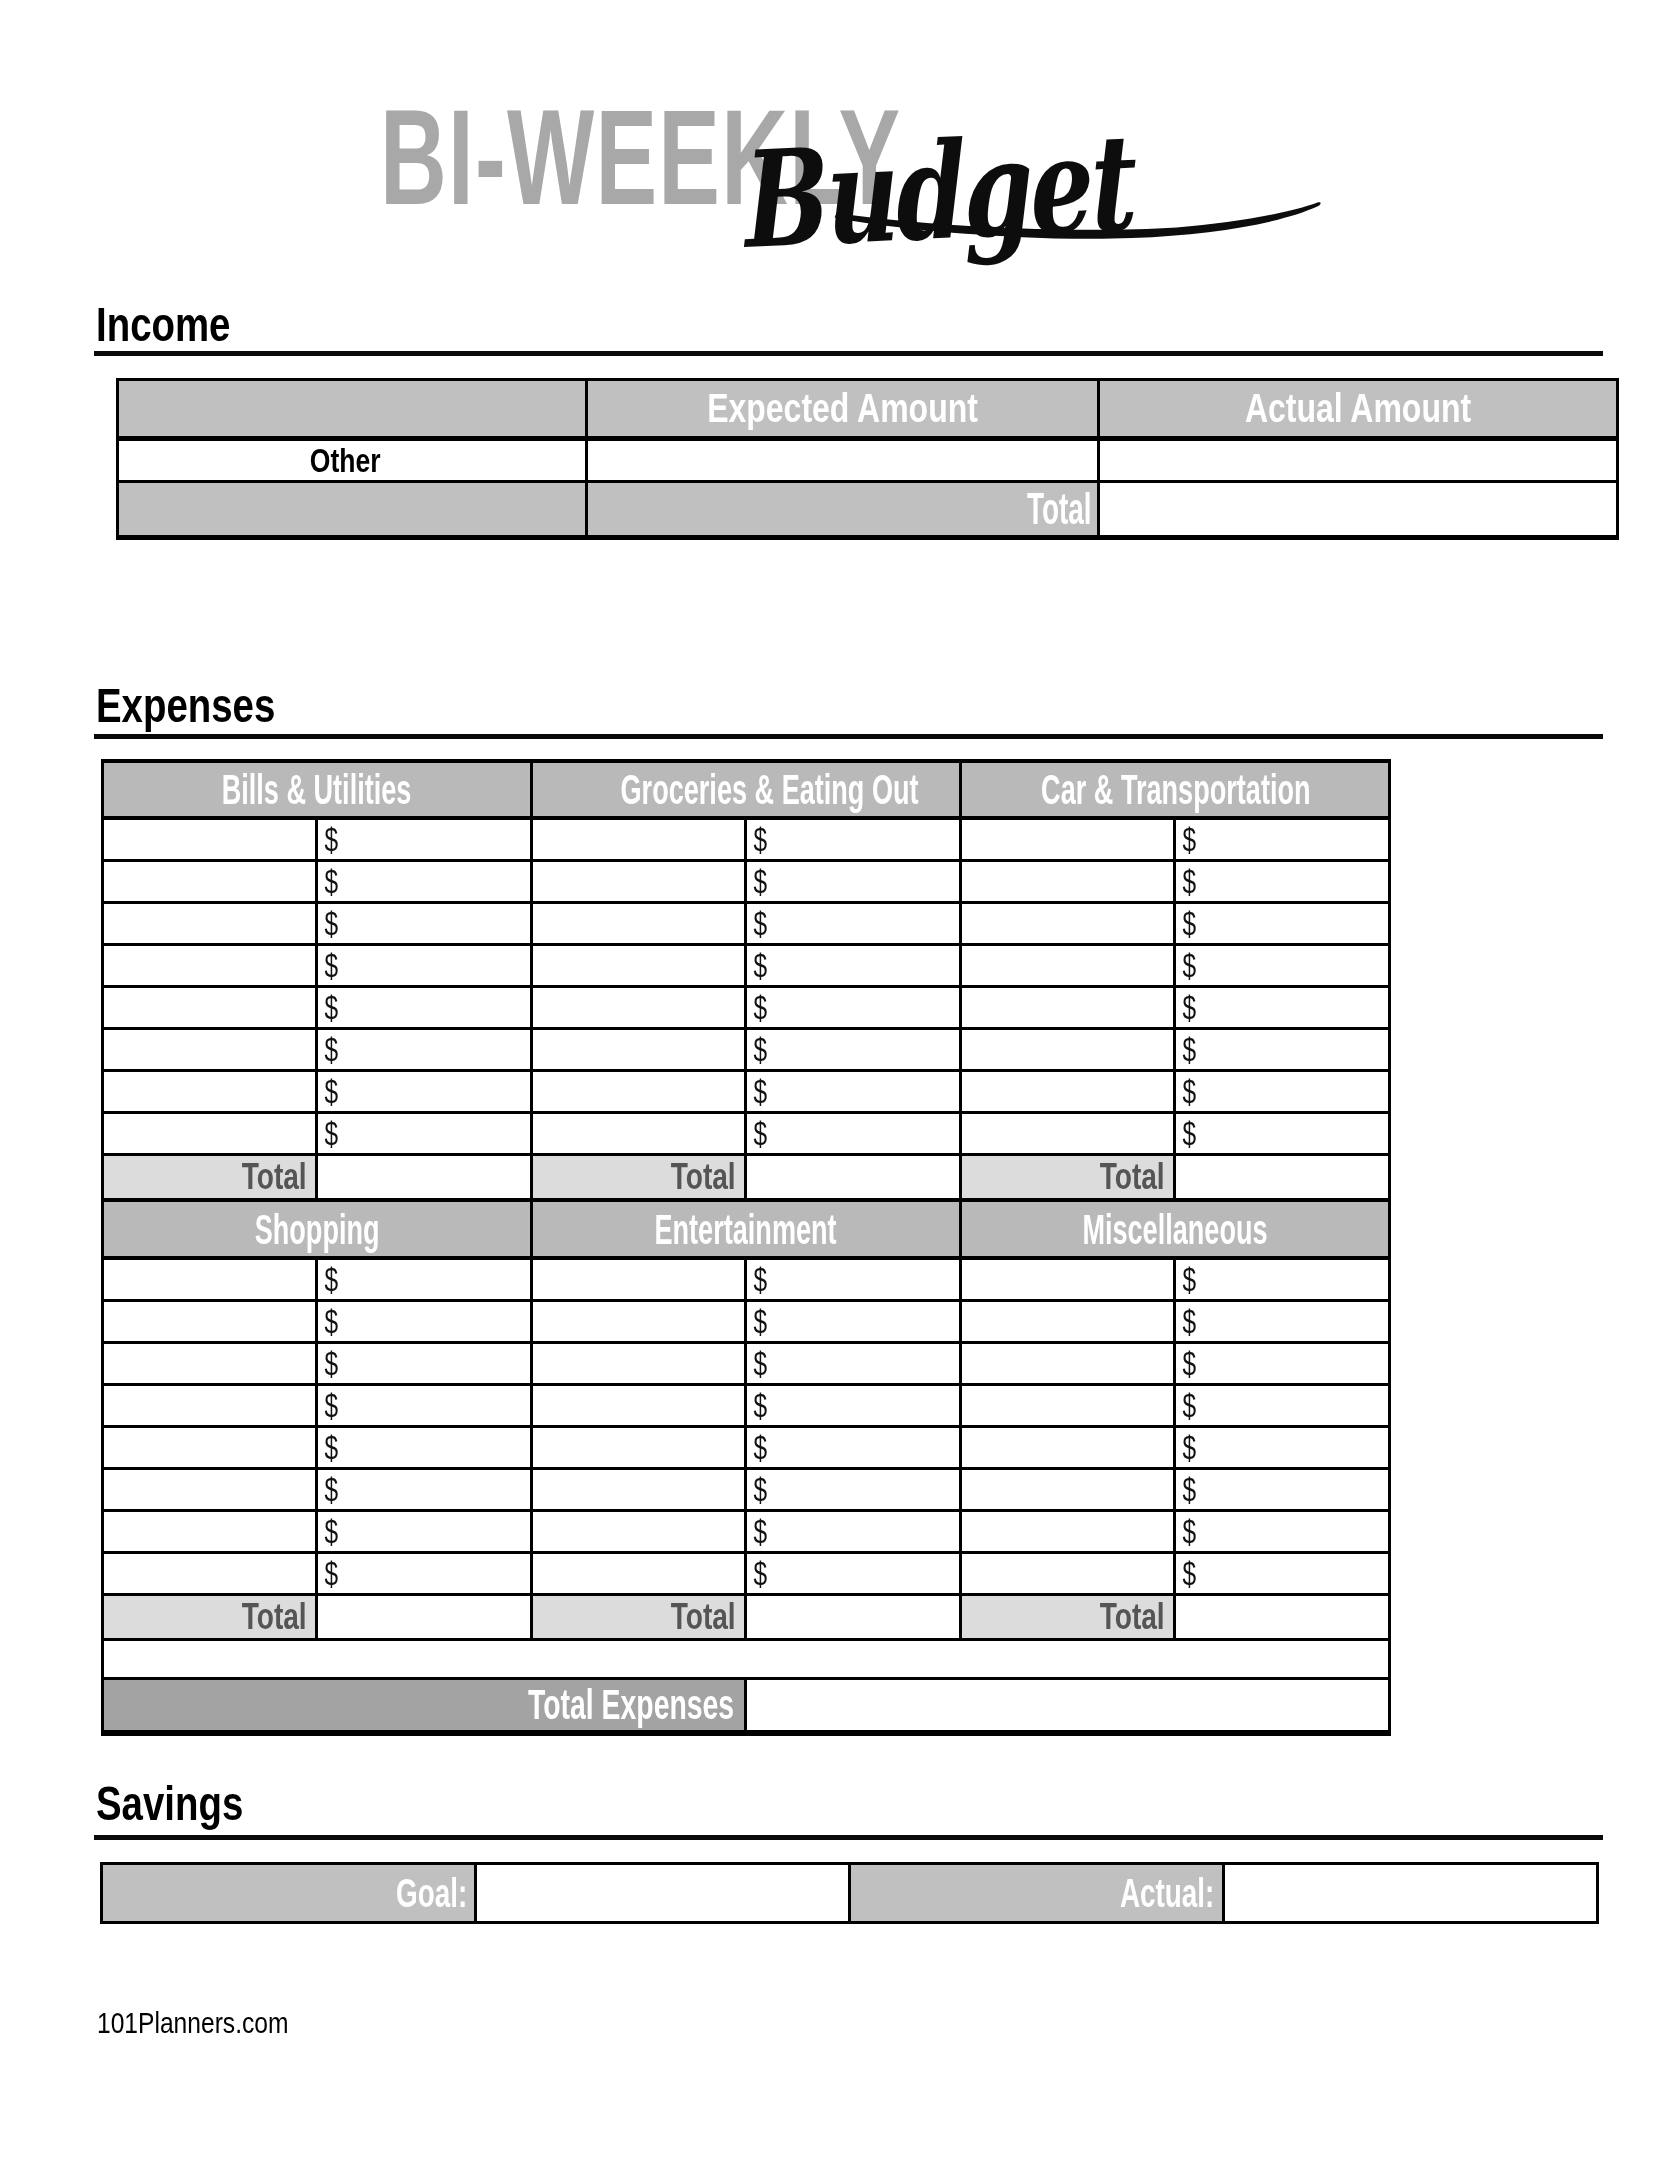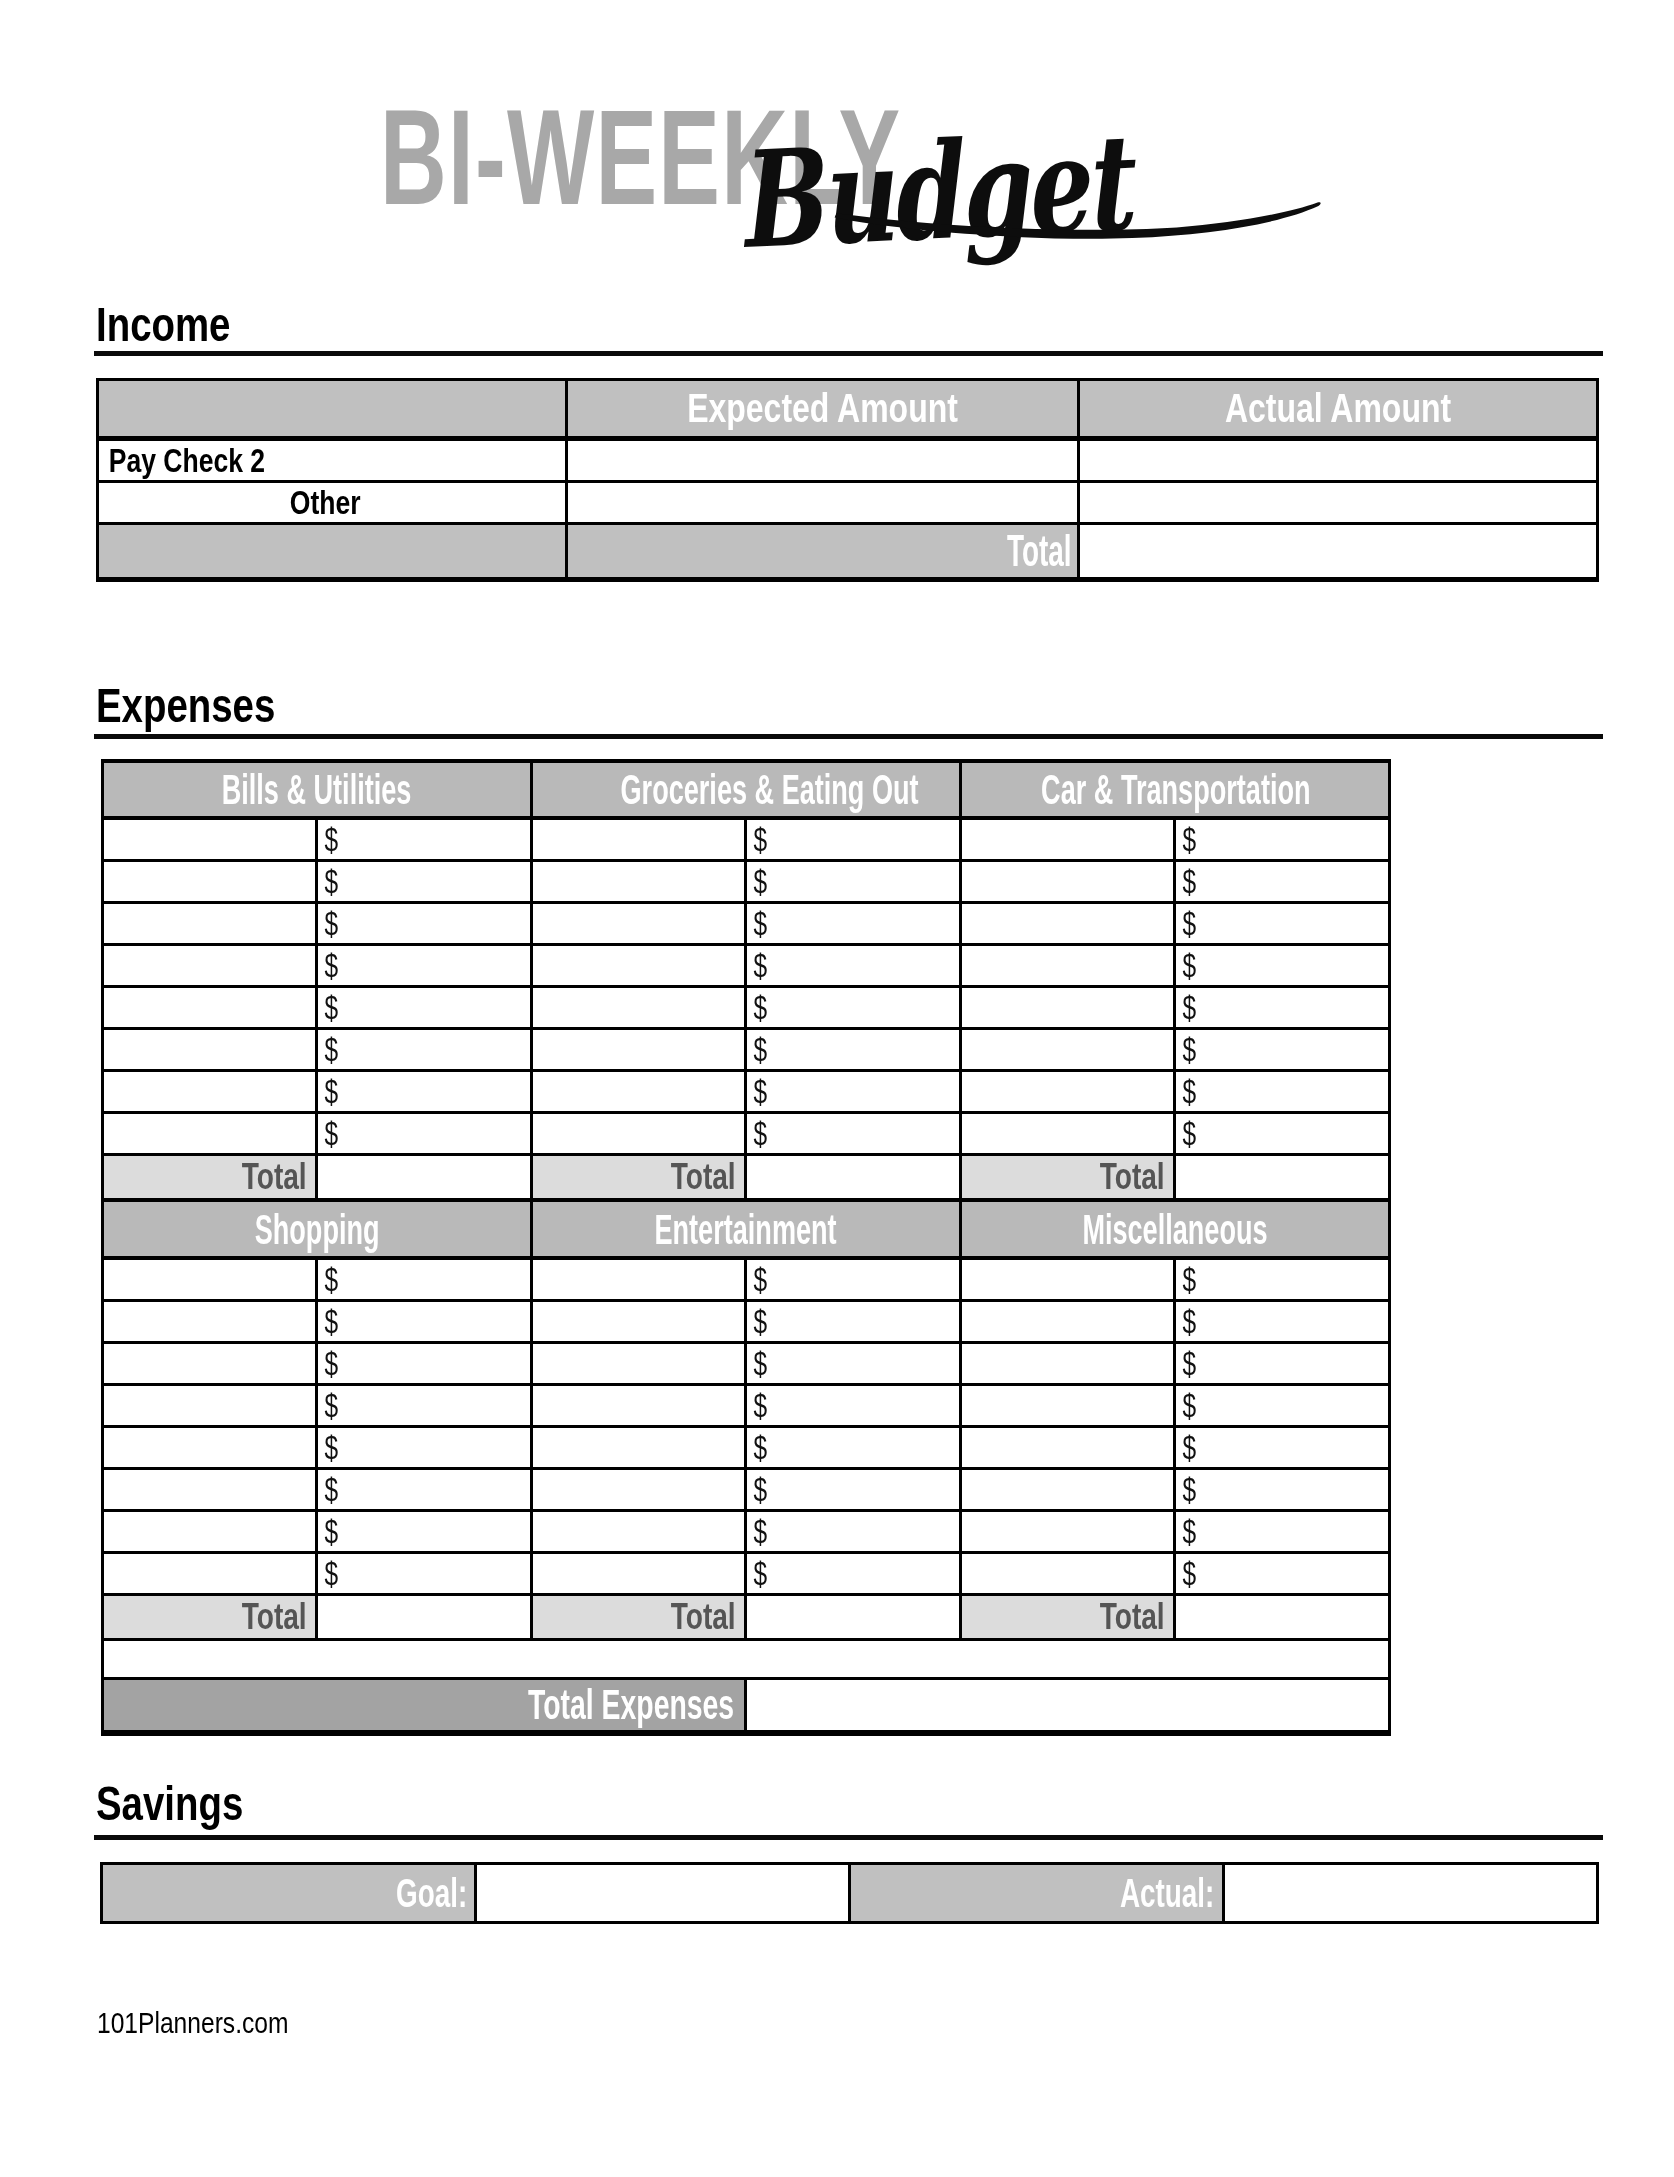--- a/index.html
+++ b/index.html
@@ -40,21 +40,21 @@
   table.tbl{border-collapse:collapse;table-layout:fixed;position:absolute;}
   table.tbl td{border:3.6px solid #000;padding:0;vertical-align:middle;overflow:hidden;}
   td.gray{background:#c0c0c0;}
   td.ggray{background:#b9b9b9;}
   td.lgray{background:#dcdcdc;}
   td.dgray{background:#a3a3a3;}
   td.tR{text-align:right;}
   td.tC{text-align:center;}
 
   
-  .income-tbl{left:96px;top:378px;width:1500px;}
+  .income-tbl{left:116px;top:378px;width:1500px;}
   .income-tbl td{border-width:3.6px;}
   .income-tbl tr.hrow td{border-bottom-width:5.4px;}
   .income-tbl tr.trow td{border-bottom-width:5.4px;}
   .th-white{font-size:41px;color:#fff;transform:scaleX(0.78);}
   .row-lbl{font-size:34px;color:#000;transform:scaleX(0.78);padding-left:12.5px;}
   .tot-income{font-size:45px;color:#fff;transform:scaleX(0.62);padding-right:9px;}
 
   
   .exp-tbl{left:101px;top:759px;width:1287px;}
   .exp-tbl tr.ghrow td{border-bottom-width:4.5px;border-top-width:4.5px;}
@@ -88,25 +88,20 @@
   <colgroup>
       <col style="width:469px">
       <col style="width:512px">
       <col style="width:519px">
     </colgroup>
   <tbody>
       <tr class="hrow" style="height:59px;">
     <td class="gray tC"><span class="cnd oC th-white"></span></td>
     <td class="gray tC"><span class="cnd oC th-white">Expected Amount</span></td>
     <td class="gray tC"><span class="cnd oC th-white">Actual Amount</span></td>
-  </tr>
-  <tr style="height:41px;">
-    <td><span class="cnd oL row-lbl">Pay Check 2</span></td>
-    <td></td>
-    <td></td>
   </tr>
   <tr style="height:41px;text-align:center;">
     <td><span class="cnd oL row-lbl">Other</span></td>
     <td></td>
     <td></td>
   </tr>
   <tr class="trow" style="height:50px;">
     <td class="gray"></td>
     <td class="gray tR"><span class="cnd oR tot-income">Total</span></td>
     <td></td>

